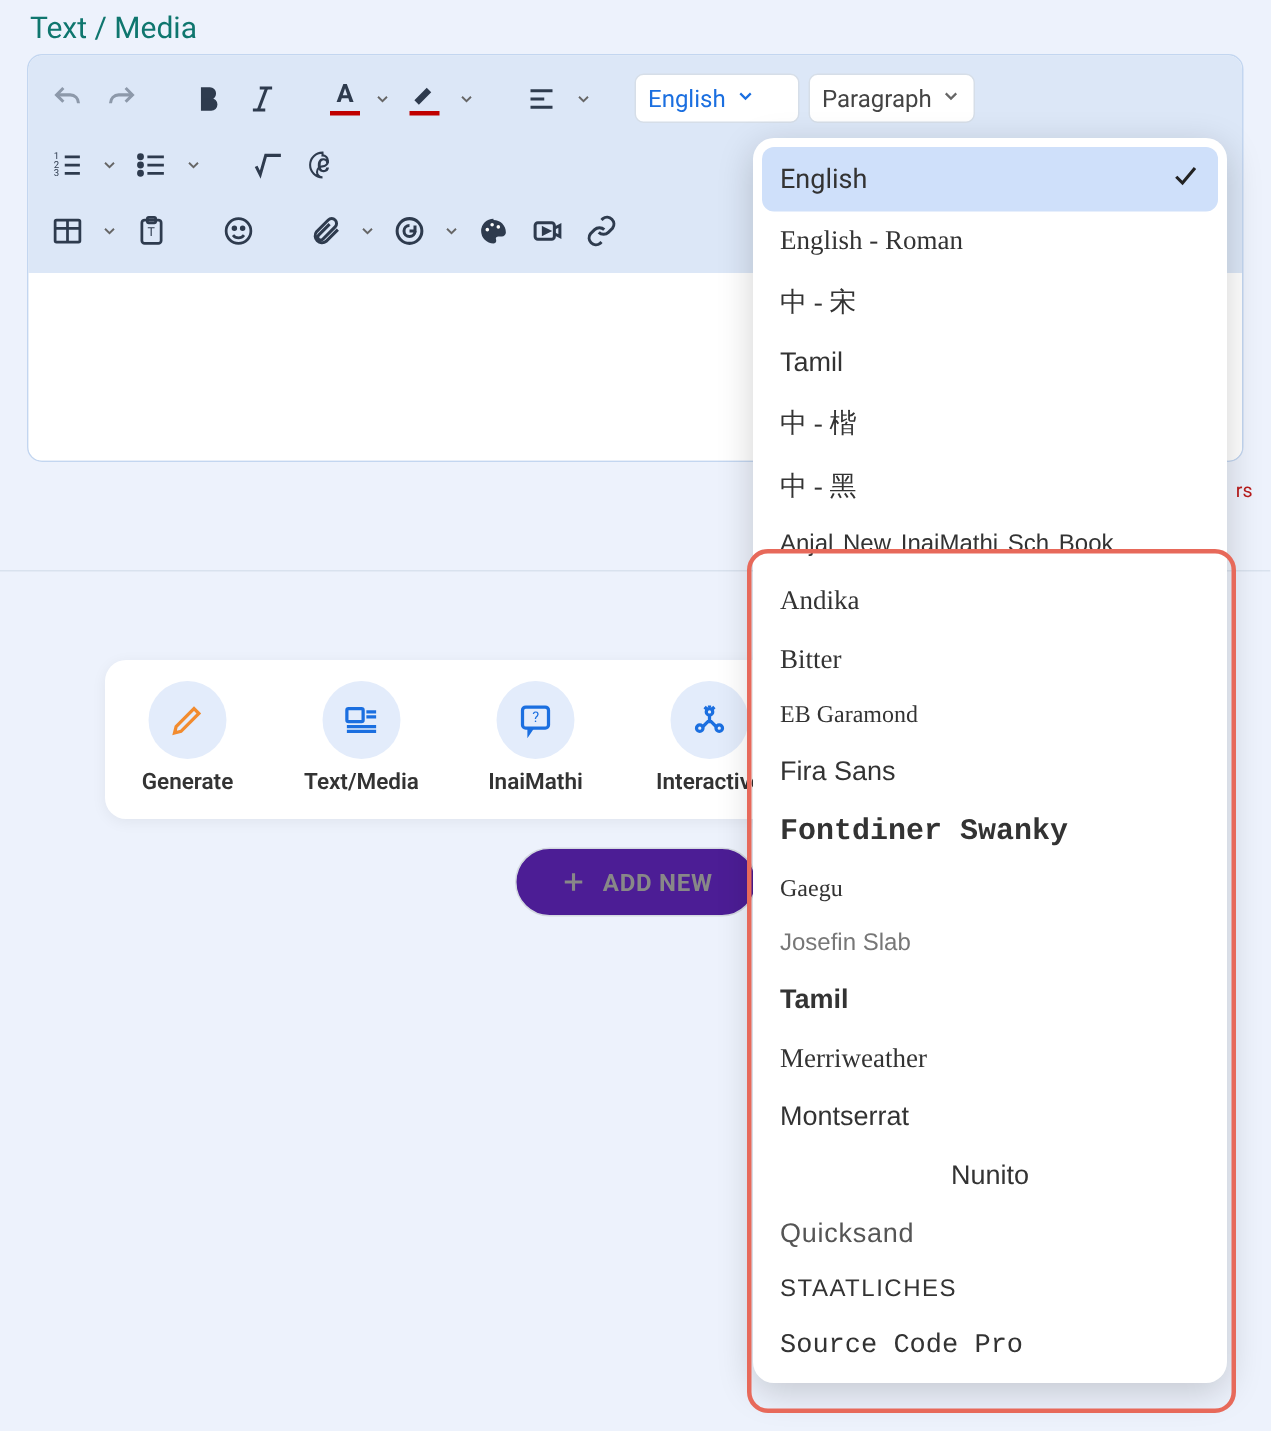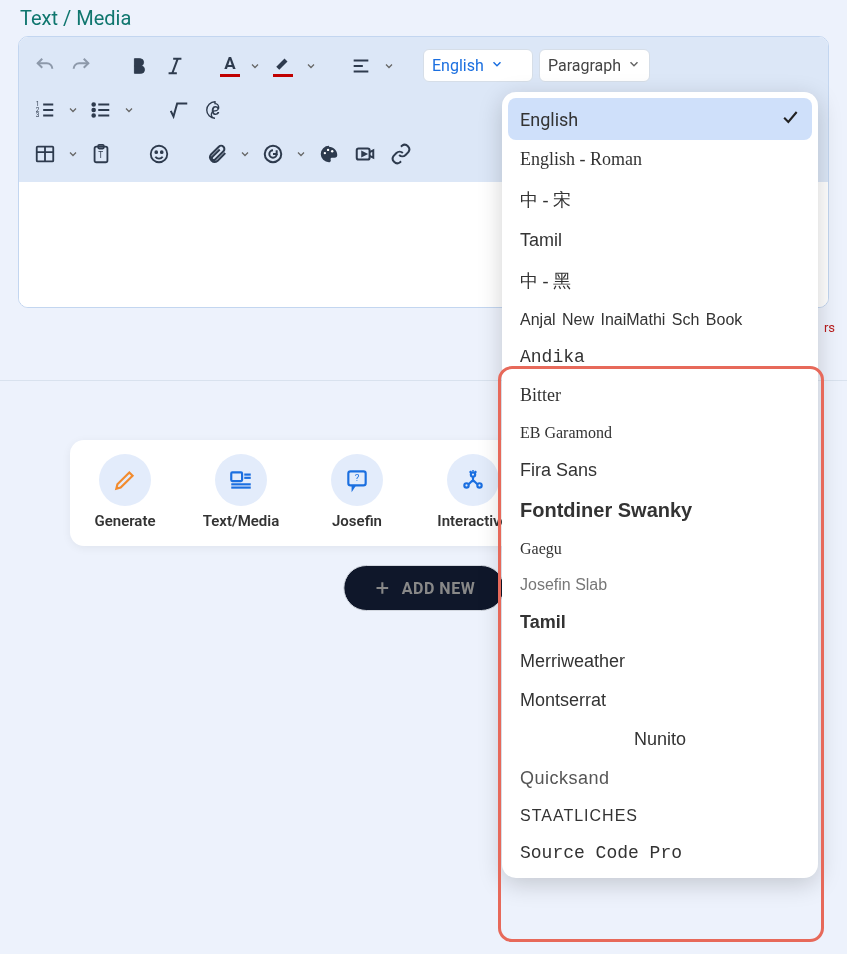--- a/index.html
+++ b/index.html
@@ -113,21 +113,21 @@
   .act-circle {
     width:52px; height:52px; border-radius:50%;
     background:#e3ecfb; display:flex; align-items:center; justify-content:center;
   }
   .act-label { font-size:15px; font-weight:600; color:#333; }
   .add-new-btn {
     position:absolute;
     top: 565px;
     left: 50%;
     transform: translateX(-50%);
-    background:#0f172a;
+    background:#4c1d95;
     border:1px solid #d3d8e0;
     border-radius: 30px;
     padding: 12px 28px;
     display:flex; align-items:center; gap:10px;
     font-weight:700; color:#888; font-size:16px; letter-spacing:0.5px;
     cursor:pointer;
   }
   .dropdown {
     position:absolute;
     top: 92px;
@@ -161,29 +161,29 @@
     left: 498px;
     width: 326px;
     height: 576px;
     pointer-events:none;
   }
   .check svg { width:20px; height:20px; }
   .font-english-roman { font-family: Liberation Serif, serif; }
   .font-tamil { font-family: Arial, sans-serif; font-weight:500; }
   .font-cjk { font-family: "SimSun", serif; }
   .font-anjal { font-family: sans-serif; font-size:16px; word-spacing:2px; }
-  .font-andika { font-family: Liberation Mono, monospace; }
+  .font-andika { font-family: Liberation Serif, serif; }
   .font-bitter { font-family: Georgia, serif; font-weight:500; }
   .font-garamond { font-family: Garamond, 'Times New Roman', serif; font-size:16px;}
   .font-fira { font-family: "Segoe UI", sans-serif; font-weight:500;}
-  .font-swanky { font-family: Liberation Sans, sans-serif; font-weight:700; font-size:20px;align-items:center;}
+  .font-swanky { font-family: Liberation Mono, monospace; font-weight:700; font-size:20px;align-items:center;}
   .font-gaegu { font-family: "Comic Sans MS", cursive; font-size:16px;}
   .font-josefin { font-family: "Trebuchet MS", sans-serif; color:#777; font-size:16px;}
   .font-kavoon { font-family: Impact, sans-serif; font-weight:700;}
-  .font-merri { font-family: Liberation Sans, sans-serif; }
+  .font-merri { font-family: Liberation Serif, serif; }
   .font-mont { font-family: "Segoe UI", sans-serif; }
   .font-nunito { font-family: sans-serif; justify-content: center; }
   .font-quick { font-family: sans-serif; color:#555; letter-spacing:0.5px;}
   .font-source { font-family: "Courier New", monospace; }
   .font-staat { font-family: Impact, sans-serif; letter-spacing:1px; text-transform:uppercase; font-size:16px;}
 </style>
 </head>
 <body>
 
 <div class="panel-header">Text / Media</div>
@@ -425,21 +425,21 @@
     <div class="act-label">Text/Media</div>
   </div>
   <div class="act-item">
     <div class="act-circle">
         <svg viewBox="0 0 24 24" width="26" height="26" fill="none" stroke="#1b6fe0" stroke-width="2">
           <rect x="4" y="4" width="16" height="13" rx="2"></rect>
           <path d="M10 17l-2 3v-3"></path>
           <text x="10" y="13" font-size="9" fill="#1b6fe0" stroke="none">?</text>
         </svg>
       </div>
-    <div class="act-label">Josefin</div>
+    <div class="act-label">InaiMathi</div>
   </div>
   <div class="act-item">
     <div class="act-circle">
         <svg viewBox="0 0 24 24" width="26" height="26" fill="none" stroke="#1b6fe0" stroke-width="2">
           <circle cx="12" cy="7" r="2"></circle>
           <path d="M12 9v3"></path>
           <circle cx="6" cy="17" r="2"></circle>
           <circle cx="18" cy="17" r="2"></circle>
           <path d="M8 16l3-3 2 0 3 3"></path>
           <path d="M9 4l2 2M15 4l-2 2M12 3v1"></path>
@@ -467,20 +467,23 @@
     <div class="dd-item font-english-roman">
       <span>English - Roman</span>
     </div>
     <div class="dd-item font-cjk">
       <span>中 - 宋</span>
     </div>
     <div class="dd-item font-tamil">
       <span>Tamil</span>
     </div>
     <div class="dd-item font-cjk">
+      <span>中 - 楷</span>
+    </div>
+    <div class="dd-item font-cjk">
       <span>中 - 黑</span>
     </div>
     <div class="dd-item font-anjal">
       <span>Anjal New InaiMathi Sch Book</span>
     </div>
     <div class="dd-item font-andika">
       <span>Andika</span>
     </div>
     <div class="dd-item font-bitter">
       <span>Bitter</span>

